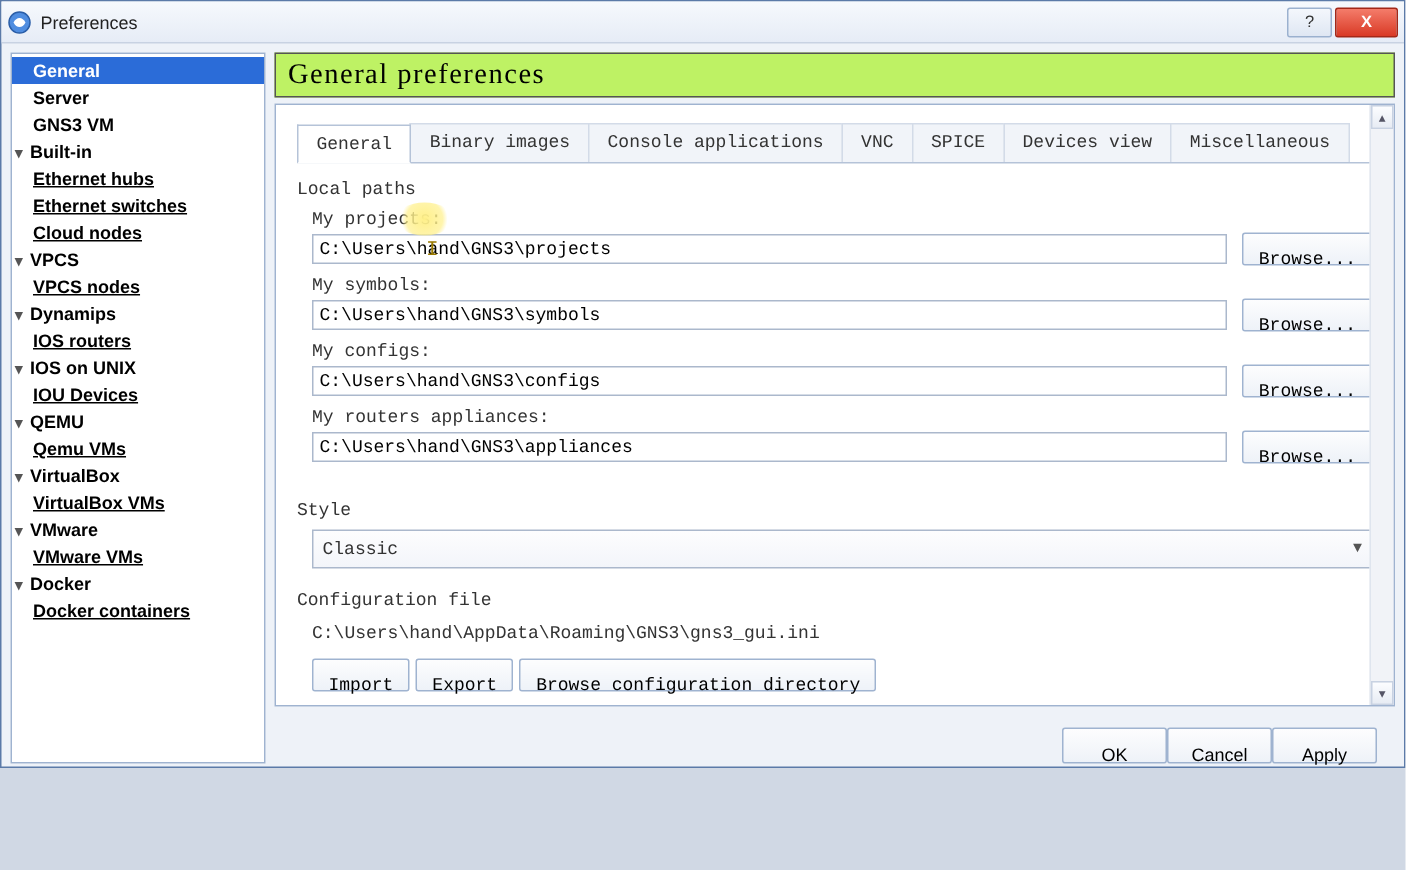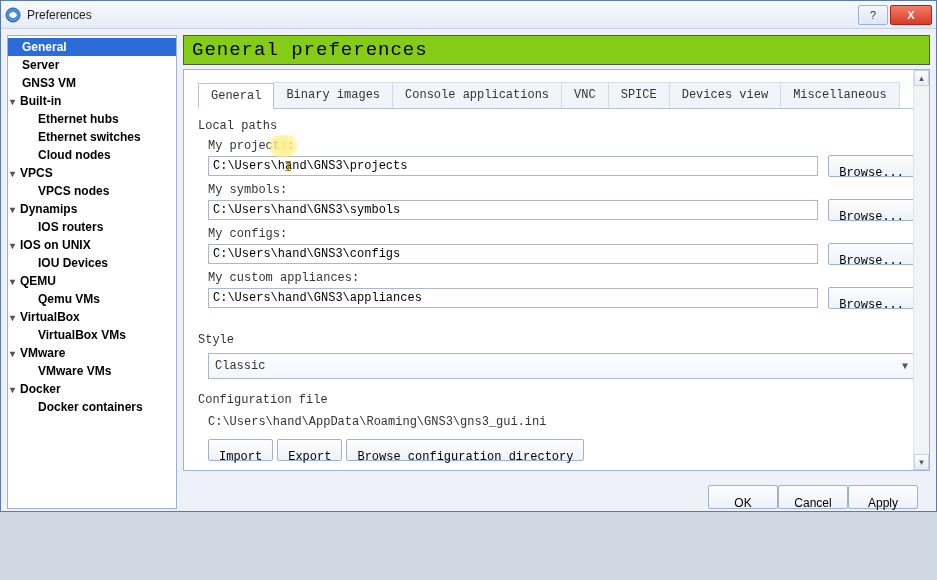--- a/index.html
+++ b/index.html
@@ -7,25 +7,25 @@
   .window { width: 937px; height: 512px; background: #eef2f8; border: 1px solid #5b7aa8; display: flex; flex-direction: column; box-shadow: 0 0 0 3px rgba(0,0,0,0.02); }
   .titlebar { height: 28px; background: linear-gradient(#f6f9fd,#e6ecf6); display:flex; align-items:center; padding:0 4px; border-bottom:1px solid #c8d2e2; }
   .titlebar .icon { width:16px; height:16px; margin-right:6px; }
   .titlebar .title { flex:1; font-size:12px; color:#222; }
   .winbtns { display:flex; gap:0; }
   .winbtn { width:30px; height:20px; background:linear-gradient(#f4f7fc,#dfe7f3); border:1px solid #9bb1cf; display:flex; align-items:center; justify-content:center; font-size:11px; color:#333; border-radius:2px; margin-left:2px;}
   .winbtn.close { background:linear-gradient(#f47c6a,#d93a26); color:#fff; border-color:#a32818; width:42px; font-weight:bold;}
   .body { flex:1; display:flex; padding:6px 6px 2px 6px; gap:6px; overflow:hidden; }
   .sidebar { width:170px; background:#fff; border:1px solid #9fb3d0; overflow-y:auto; padding:2px 0; }
   .side-item { padding:2px 4px 2px 14px; white-space:nowrap; font-weight:bold; color:#000; cursor:default; }
-  .side-item.child { padding-left:30px; }
+  .side-item.child { padding-left:14px;text-decoration:underline; }
   .side-item.sel { background:#2b6cd8; color:#fff; }
   .side-item .arrow { display:inline-block; width:10px; margin-left:-12px; color:#555; font-size:10px;}
   .main { flex:1; display:flex; flex-direction:column; gap:4px; min-width:0; }
-  .heading { border:1px solid #555; background:#84cc16; padding:3px 8px; font-family: Liberation Mono, monospace; font-size:19px; letter-spacing:1px; }
+  .heading { border:1px solid #555; background:#bef264; padding:3px 8px; font-family: Liberation Serif, serif; font-size:19px; letter-spacing:1px; }
   .panel { flex:1; background:#fff; border:1px solid #9fb3d0; position:relative; overflow:auto; }
   .panelinner { position:absolute; inset:0; padding:12px 14px 12px 14px; font-family:"Courier New", monospace; font-size:12px; color:#333; }
   .tabs { display:flex; border-bottom:1px solid #b5c3d8; margin-bottom:10px; }
   .tab { padding:5px 12px; border:1px solid #d3dbe8; border-bottom:none; background:#f1f4f9; margin-right:-1px; color:#333; font-family:"Courier New", monospace; font-size:12px; cursor:default;}
   .tab.active { background:#fff; border-color:#b5c3d8; border-bottom:1px solid #fff; position:relative; top:1px;}
   .section-label { margin:8px 0 6px 0; }
   .field-label { margin:6px 0 2px 10px; position:relative;}
   .highlight { position:absolute; width:38px; height:22px; background:radial-gradient(circle,#fff08a 0%,rgba(255,240,138,0.7) 55%,rgba(255,240,138,0) 70%); border-radius:50%; left:56px; top:-4px; pointer-events:none;}
   .cursor-i { position:absolute; left:76px; top:20px; width:8px; height:14px; color:#9a7a00; font-size:14px; pointer-events:none; }
   .row { display:flex; gap:10px; margin:0 0 4px 10px; align-items:center;}
@@ -115,21 +115,21 @@
             <input class="txt" value="C:\Users\hand\GNS3\symbols" style="">
             <button class="btn">Browse...</button>
           </div>
 
           <div class="field-label">My configs:</div>
           <div class="row">
             <input class="txt" value="C:\Users\hand\GNS3\configs" style="">
             <button class="btn">Browse...</button>
           </div>
 
-          <div class="field-label">My custom appliances:</div>
+          <div class="field-label">My routers appliances:</div>
           <div class="row">
             <input class="txt" value="C:\Users\hand\GNS3\appliances" style="">
             <button class="btn">Browse...</button>
           </div>
 
           <div class="section-label" style="margin-top:24px">Style</div>
           <div class="row">
             <div class="combo">
               <span>Classic</span>
               <span class="car">▼</span>

